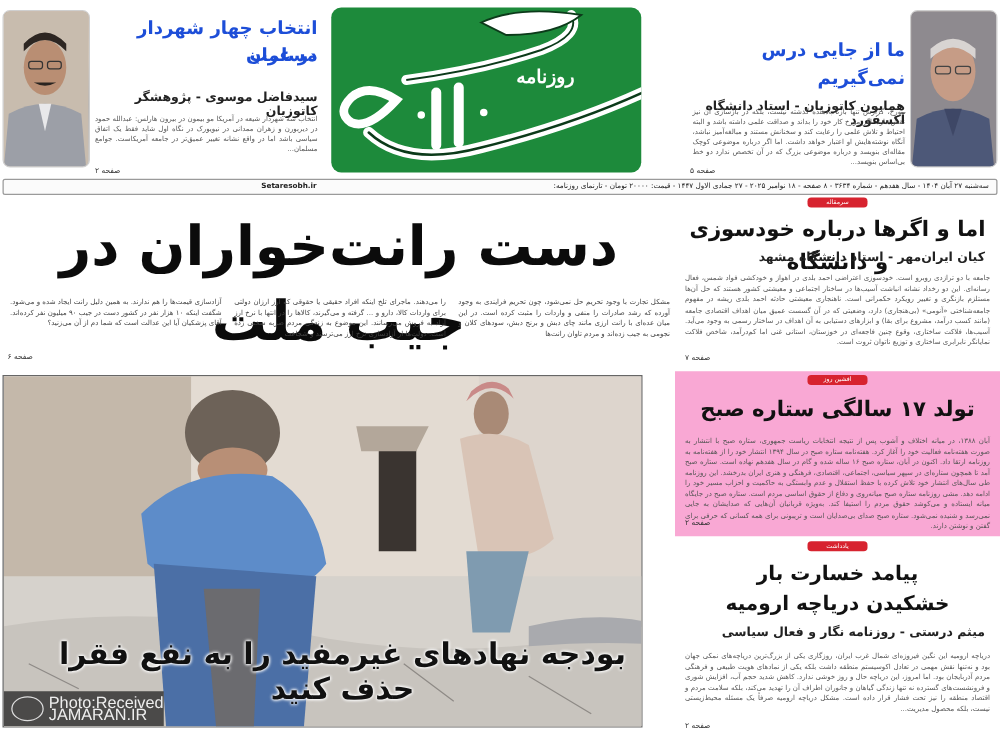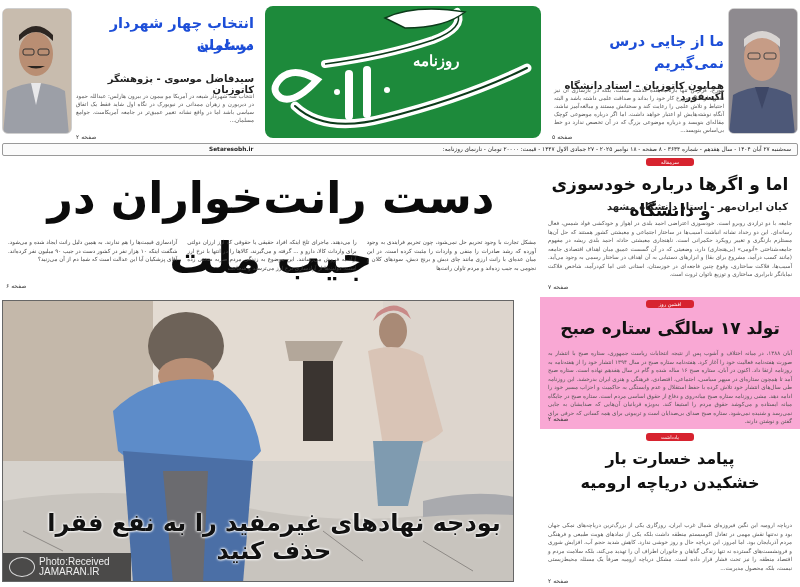--- a/index.html
+++ b/index.html
@@ -4,21 +4,21 @@
   <style>
     * { box-sizing: border-box; margin: 0; padding: 0; }
     html, body { width: 800px; height: 587px; overflow: hidden; background: #ffffff; }
     body { font-family: "DejaVu Sans", sans-serif; color: #111; position: relative; direction: rtl; }
 
     .abs { position: absolute; }
 
     
     .masthead { left: 0; top: 0; width: 800px; height: 143px; }
     .logo-box {
-      left: 265px; top: 6px; width: 276px; height: 132px;
+      left: 265px; top: 6px; width: 248px; height: 132px;
       background: #1d8a3b; border-radius: 8px; overflow: hidden;
     }
     .logo-box svg { position: absolute; left: 0; top: 0; }
     .logo-sub {
       position: absolute; left: 148px; top: 46px;
       color: #fff; font-family: "DejaVu Serif", serif; font-weight: bold; font-size: 15px;
     }
 
     
     .teaser { top: 8px; height: 128px; }
@@ -61,21 +61,21 @@
       background: linear-gradient(180deg,#d8cfc6 0%,#e6dfd8 45%,#d4d0ca 70%,#c9c6c2 100%);
     }
     .photo-caption {
       position: absolute; left: 0; right: 0; bottom: 16px;
       text-align: center; color: #111; font-weight: bold; font-size: 24px;
       text-shadow: 0 0 3px #fff, 0 0 3px #fff, 0 0 2px #fff;
       padding-left: 32px;
     }
     .credit {
       position: absolute; left: 0; bottom: 0; width: 128px; height: 28px;
-      background: rgba(40,40,40,0.78); color: #eee; font-size: 10px; line-height: 10px;
+      background: rgba(40,40,40,0.78); color: #eee; font-size: 13px; line-height: 10px;
       direction: ltr; padding: 4px 16px 0 36px; font-family: "Liberation Sans", sans-serif;
     }
     .credit-logo {
       position: absolute; left: 6px; top: 4px; width: 26px; height: 20px;
       border: 1px solid #ddd; border-radius: 50%;
     }
 
     
     .right-col { left: 540px; top: 157px; width: 260px; height: 430px; }
     .tag {
@@ -209,16 +209,17 @@
     <div class="tag" style="top:3px;">افشین روز</div>
     <div class="r-title" style="top:18px; font-size:17px; line-height:26px;">تولد ۱۷ سالگی ستاره صبح</div>
     <div class="r-body" style="top:52px;">آبان ۱۳۸۸، در میانه اختلاف و آشوب پس از نتیجه انتخابات ریاست جمهوری، ستاره صبح با انتشار به صورت هفته‌نامه فعالیت خود را آغاز کرد. هفته‌نامه ستاره صبح در سال ۱۳۹۴ انتشار خود را از هفته‌نامه به روزنامه ارتقا داد. اکنون در آبان، ستاره صبح ۱۶ ساله شده و گام در سال هفدهم نهاده است. ستاره صبح آمد تا همچون ستاره‌ای در سپهر سیاسی، اجتماعی، اقتصادی، فرهنگی و هنری ایران بدرخشد. این روزنامه طی سال‌های انتشار خود تلاش کرده با حفظ استقلال و عدم وابستگی به حاکمیت و احزاب مسیر خود را ادامه دهد. مشی روزنامه ستاره صبح میانه‌روی و دفاع از حقوق اساسی مردم است. ستاره صبح در جایگاه میانه ایستاده و می‌کوشد حقوق مردم را استیفا کند. به‌ویژه قربانیان آن‌هایی که صدایشان به جایی نمی‌رسد و شنیده نمی‌شود. ستاره صبح صدای بی‌صدایان است و تریبونی برای همه کسانی که حرفی برای گفتن و نوشتن دارند.</div>
     <div class="r-page" style="top:118px;">صفحه ۲</div>
   </div>
 
   <div class="r-block" style="top:272px; height:158px;">
     <div class="tag" style="top:4px;">یادداشت</div>
     <div class="r-title" style="top:18px; font-size:16px; line-height:24px;">پیامد خسارت بار</div>
     <div class="r-title" style="top:42px; font-size:16px; line-height:24px;">خشکیدن دریاچه ارومیه</div>
+    <div class="r-author" style="top:72px;">میثم درستی - روزنامه نگار و فعال سیاسی</div>
     <div class="r-body" style="top:92px;">دریاچه ارومیه این نگین فیروزه‌ای شمال غرب ایران، روزگاری یکی از بزرگ‌ترین دریاچه‌های نمکی جهان بود و نه‌تنها نقش مهمی در تعادل اکوسیستم منطقه داشت بلکه یکی از نمادهای هویت طبیعی و فرهنگی مردم آذربایجان بود. اما امروز، این دریاچه حال و روز خوشی ندارد. کاهش شدید حجم آب، افزایش شوری و فرونشست‌های گسترده نه تنها زندگی گیاهان و جانوران اطراف آن را تهدید می‌کند، بلکه سلامت مردم و اقتصاد منطقه را نیز تحت فشار قرار داده است. مشکل دریاچه ارومیه صرفاً یک مسئله محیط‌زیستی نیست، بلکه محصول مدیریت...</div>
     <div class="r-page" style="top:148px;">صفحه ۲</div>
   </div>
 </div>
 
 </body></html>

